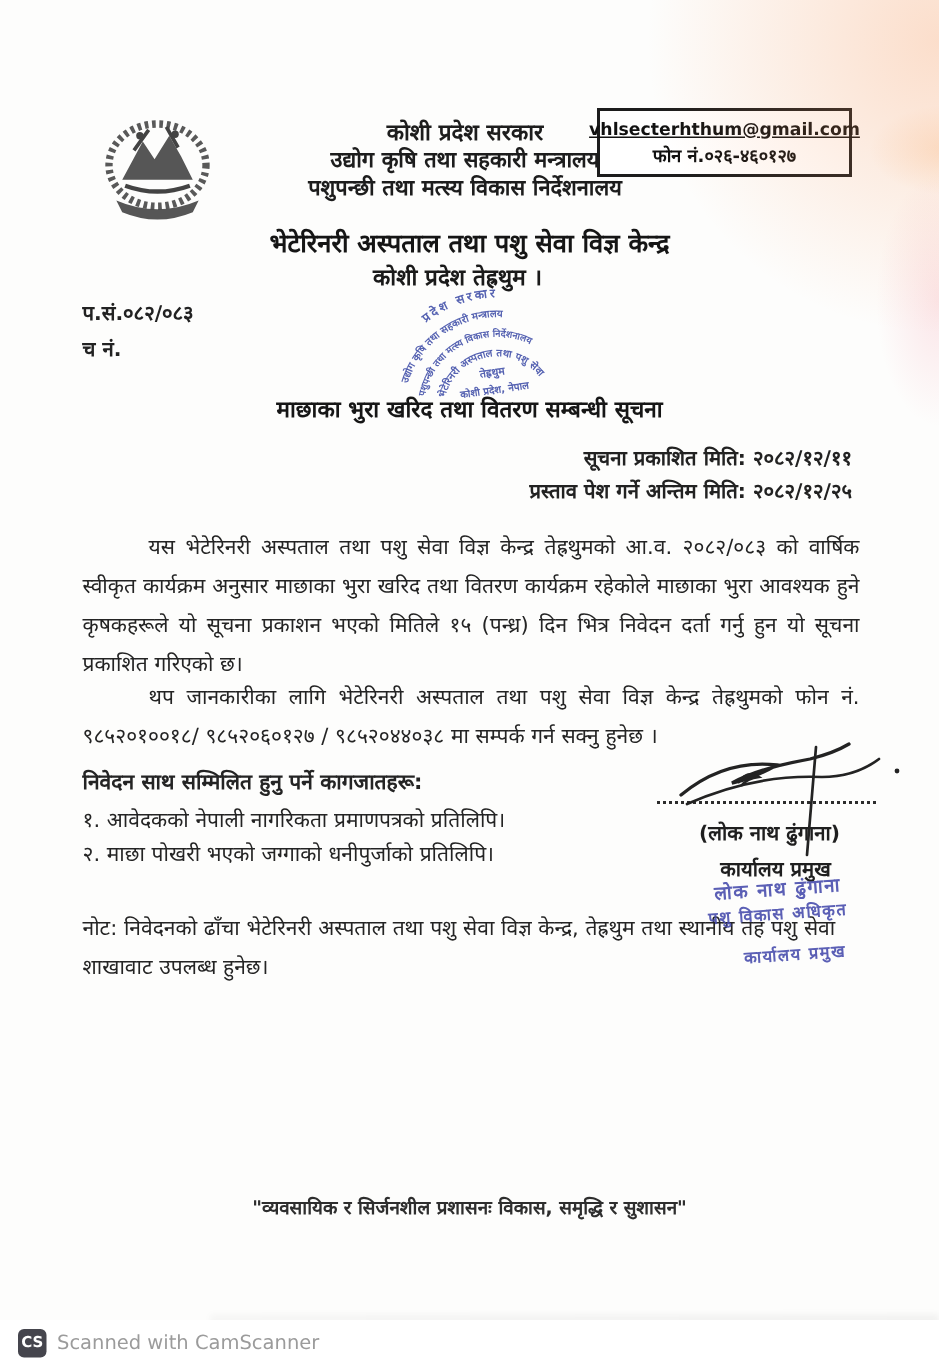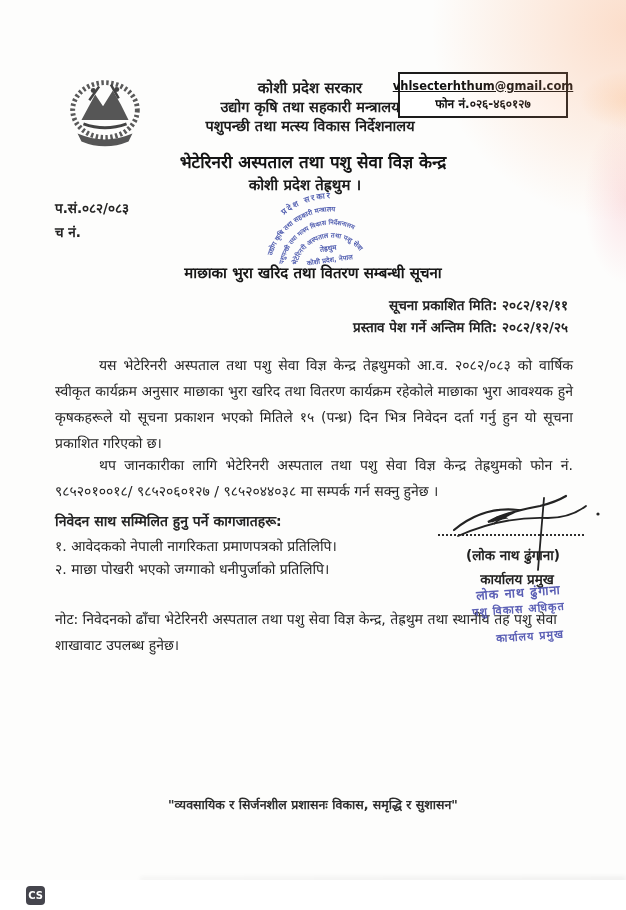--- a/index.html
+++ b/index.html
@@ -96,21 +96,21 @@
   .name-stamp-3 { left: 496px; top: 628px; font-size: 11px; }
 
   
   .note { position: absolute; left: 55px; top: 606px; width: 528px; font-size: 14px;
     line-height: 26px; text-align: left; color: #242424; }
   .slogan { position: absolute; left: 0; top: 796px; width: 626px; text-align: center;
     font-size: 12.5px; font-weight: 700; color: #2e2e2e; }
 
   
   .scan-bar { position: absolute; left: 0; bottom: 0; width: 626px; height: 30px;
-    background: #ffffff; display: flex; align-items: center; padding-left: 26px; z-index: 6; }
+    background: #ffffff; display: flex; align-items: center; padding-left: 12px; z-index: 6; }
   .cs-badge { width: 19px; height: 19px; background: #45454d; color: #fff; border-radius: 4px;
     font-size: 10px; font-weight: 700; display: flex; align-items: center; justify-content: center;
     margin-right: 7px; font-family: "DejaVu Sans", sans-serif; }
   .scan-text { font-size: 13px; color: #9b9b9b; }
 </style>
 </head>
 <body>
 
 <div class="page">
 
@@ -184,15 +184,16 @@
   <div class="name-stamp name-stamp-3">कार्यालय प्रमुख</div>
 
   <div class="note">नोट: निवेदनको ढाँचा भेटेरिनरी अस्पताल तथा पशु सेवा विज्ञ केन्द्र, तेह्रथुम तथा स्थानीय तह पशु सेवा शाखावाट उपलब्ध हुनेछ।</div>
 
   <div class="slogan">"व्यवसायिक र सिर्जनशील प्रशासनः विकास, समृद्धि र सुशासन"</div>
 
   <div class="smudge"></div>
 
   <div class="scan-bar">
     <div class="cs-badge">CS</div>
+    <div class="scan-text">Scanned with CamScanner</div>
   </div>
 
 </div>
 
 </body></html>

